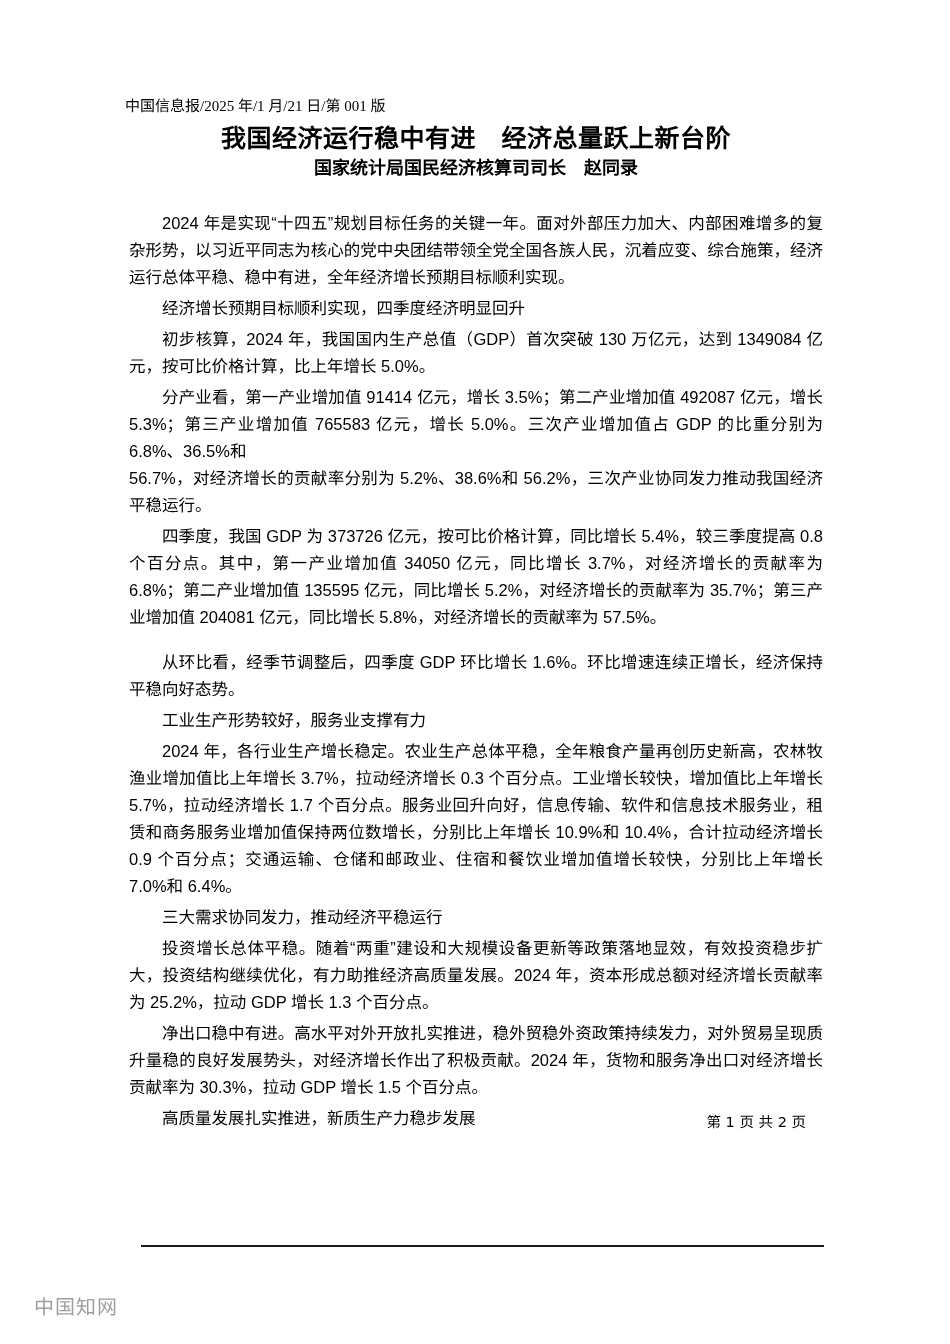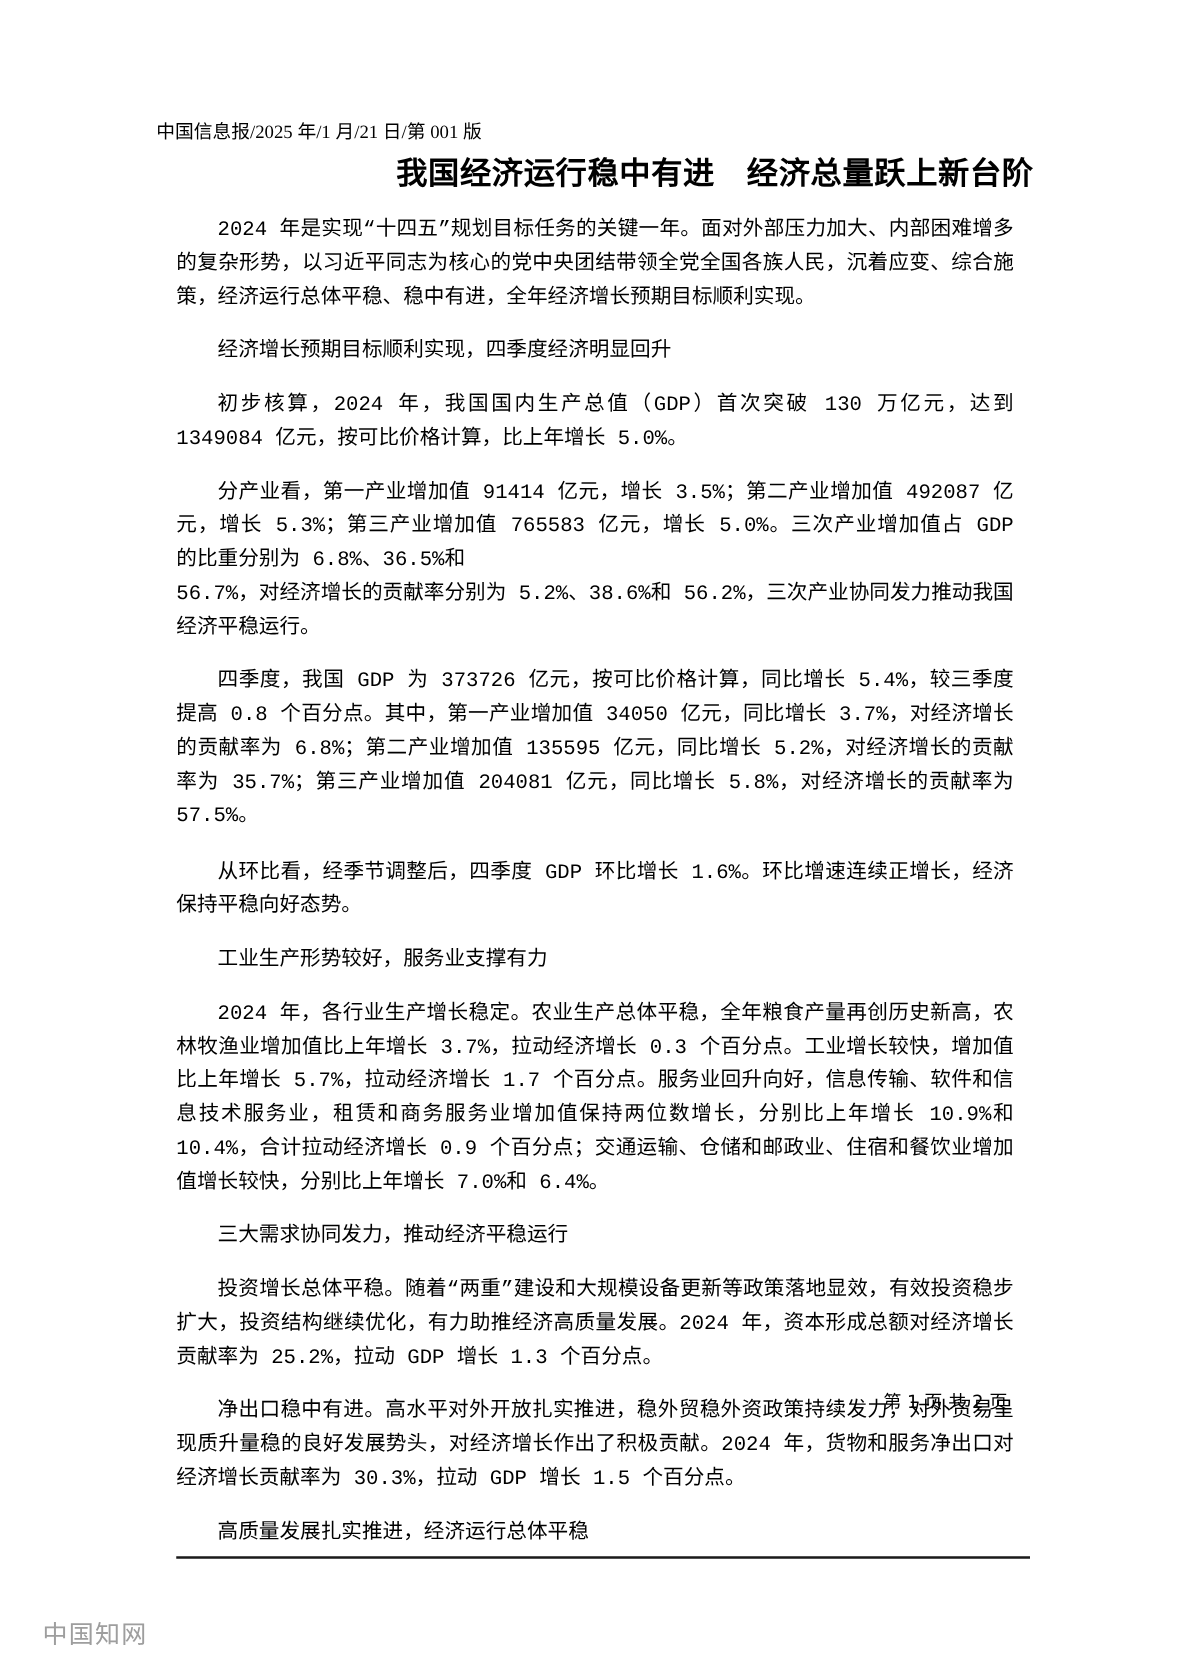--- a/index.html
+++ b/index.html
@@ -26,40 +26,40 @@
     margin: 0;
     font-size: 15px;
     line-height: 21px;
     font-family: "Liberation Serif", "DejaVu Serif", serif;
   }
   .title {
     margin: 7px 0 2px 0;
     font-size: 25px;
     line-height: 30px;
     font-weight: bold;
-    text-align: right;
+    text-align: center;
     letter-spacing: 0.5px;
     font-family: "DejaVu Sans", "Liberation Sans", sans-serif;
   }
   .byline {
     margin: 0 0 30px 0;
     font-size: 18px;
     line-height: 24px;
     font-weight: bold;
     text-align: center;
     font-family: "DejaVu Sans", "Liberation Sans", sans-serif;
   }
   .article-body p {
-    margin: 16px;
+    margin: 4px;
     font-size: 16.5px;
     line-height: 27px;
     text-align: justify;
     text-indent: 2em;
     white-space: pre-line;
-    font-family: Liberation Mono, monospace;
+    font-family: Liberation Sans, sans-serif;
   }
   .article-body p.gap-before {
     margin-top: 18px;
   }
   .page-indicator {
     position: absolute;
     top: 1112px;
     right: 144px;
     font-size: 14.5px;
     line-height: 20px;
@@ -91,34 +91,35 @@
     font-size: 19px;
   }
 </style>
 </head>
 <body>
 
 <div class="page" style="color: rgb(0, 0, 0);">
   <div class="content">
     <p class="source-line">中国信息报/2025 年/1 月/21 日/第 001 版</p>
     <h1 class="title">我国经济运行稳中有进　经济总量跃上新台阶</h1>
+    <p class="byline">国家统计局国民经济核算司司长　赵同录</p>
     <div class="article-body">
         <p class="body">2024 年是实现“十四五”规划目标任务的关键一年。面对外部压力加大、内部困难增多的复杂形势，以习近平同志为核心的党中央团结带领全党全国各族人民，沉着应变、综合施策，经济运行总体平稳、稳中有进，全年经济增长预期目标顺利实现。</p>
         <p class="subhead">经济增长预期目标顺利实现，四季度经济明显回升</p>
         <p class="body">初步核算，2024 年，我国国内生产总值（GDP）首次突破 130 万亿元，达到 1349084 亿元，按可比价格计算，比上年增长 5.0%。</p>
         <p class="body">分产业看，第一产业增加值 91414 亿元，增长 3.5%；第二产业增加值 492087 亿元，增长 5.3%；第三产业增加值 765583 亿元，增长 5.0%。三次产业增加值占 GDP 的比重分别为 6.8%、36.5%和
 56.7%，对经济增长的贡献率分别为 5.2%、38.6%和 56.2%，三次产业协同发力推动我国经济平稳运行。</p>
         <p class="body">四季度，我国 GDP 为 373726 亿元，按可比价格计算，同比增长 5.4%，较三季度提高 0.8 个百分点。其中，第一产业增加值 34050 亿元，同比增长 3.7%，对经济增长的贡献率为 6.8%；第二产业增加值 135595 亿元，同比增长 5.2%，对经济增长的贡献率为 35.7%；第三产业增加值 204081 亿元，同比增长 5.8%，对经济增长的贡献率为 57.5%。</p>
         <p class="body gap-before">从环比看，经季节调整后，四季度 GDP 环比增长 1.6%。环比增速连续正增长，经济保持平稳向好态势。</p>
         <p class="subhead">工业生产形势较好，服务业支撑有力</p>
         <p class="body">2024 年，各行业生产增长稳定。农业生产总体平稳，全年粮食产量再创历史新高，农林牧渔业增加值比上年增长 3.7%，拉动经济增长 0.3 个百分点。工业增长较快，增加值比上年增长 5.7%，拉动经济增长 1.7 个百分点。服务业回升向好，信息传输、软件和信息技术服务业，租赁和商务服务业增加值保持两位数增长，分别比上年增长 10.9%和 10.4%，合计拉动经济增长 0.9 个百分点；交通运输、仓储和邮政业、住宿和餐饮业增加值增长较快，分别比上年增长 7.0%和 6.4%。</p>
         <p class="subhead">三大需求协同发力，推动经济平稳运行</p>
         <p class="body">投资增长总体平稳。随着“两重”建设和大规模设备更新等政策落地显效，有效投资稳步扩大，投资结构继续优化，有力助推经济高质量发展。2024 年，资本形成总额对经济增长贡献率为 25.2%，拉动 GDP 增长 1.3 个百分点。</p>
         <p class="body">净出口稳中有进。高水平对外开放扎实推进，稳外贸稳外资政策持续发力，对外贸易呈现质升量稳的良好发展势头，对经济增长作出了积极贡献。2024 年，货物和服务净出口对经济增长贡献率为 30.3%，拉动 GDP 增长 1.5 个百分点。</p>
-        <p class="subhead">高质量发展扎实推进，经济运行总体平稳</p>
+        <p class="subhead">高质量发展扎实推进，新质生产力稳步发展</p>
       </div>
   </div>
 
   <div class="page-indicator">第 1 页 共 2 页</div>
 
   <div class="divider" style="background: rgb(26, 26, 26);"></div>
 
   <div class="watermark">
     <span class="wm-brand" style="color: rgb(158, 158, 158);">中国知网</span>
     <span class="wm-url" style="color: rgb(176, 176, 176);">https://www.https.net</span>

